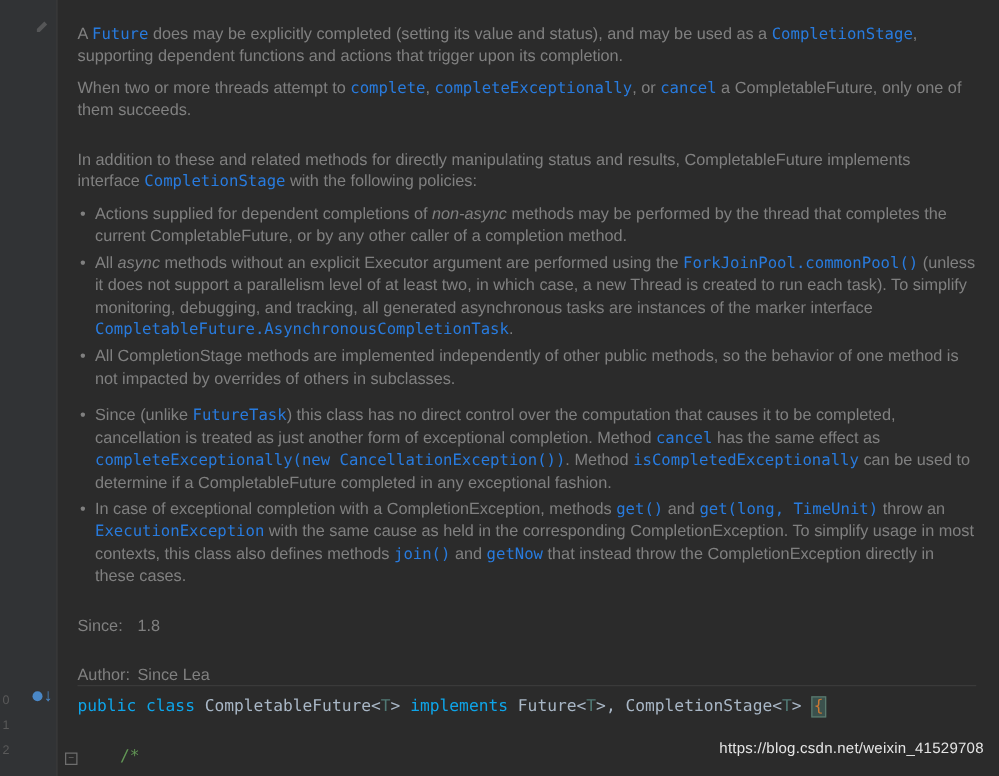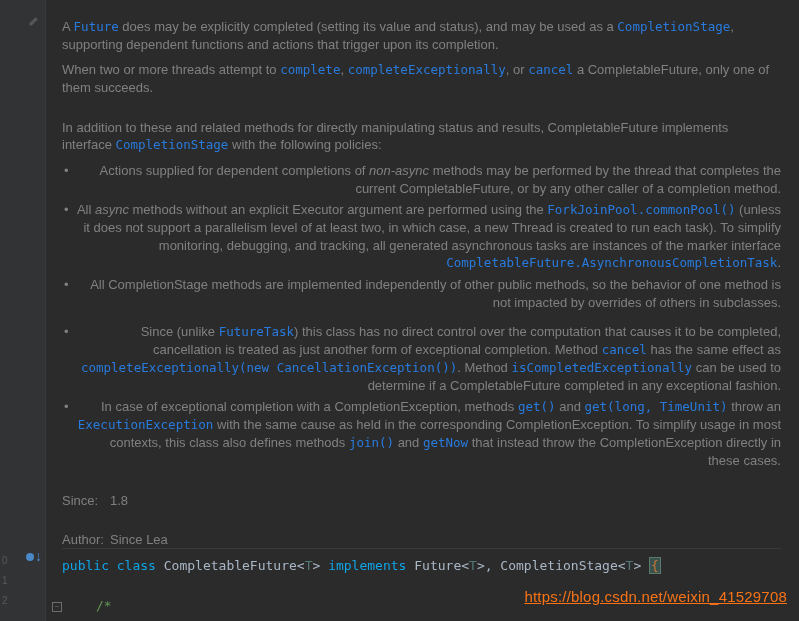--- a/index.html
+++ b/index.html
@@ -88,21 +88,20 @@
     .code-ref {
       color: #287bde;
       font-family: "Menlo", "Consolas", monospace;
       font-size: 12.5px;
     }
     .italic { font-style: italic; }
     ul.bullets {
       list-style: none;
       padding-left: 14px;
       margin: 6px 0 12px 0;
-      text-align: right;
     }
     ul.bullets li {
       position: relative;
       padding-left: 0;
       margin-bottom: 4px;
       line-height: 1.35;
     }
     ul.bullets li::before {
       content: "•";
       position: absolute;
@@ -140,24 +139,23 @@
       bottom: 6px;
       font-family: "Menlo", "Consolas", monospace;
       font-size: 13px;
       color: #629755;
     }
 
     .watermark {
       position: absolute;
       right: 12px;
       bottom: 14px;
-      color: #f97316;
-      font-size: 15px;
+      color: #e5e5e5;
+      font-size: 12px;
       letter-spacing: 0.2px;
-      text-decoration: underline;
     }
   </style>
 </head>
 <body>
 
 <div class="gutter">
   <span class="gutter-icon">
     <svg viewBox="0 0 16 16" width="12" height="12" fill="#7a7a7a">
         <path d="M2 11l8-8 3 3-8 8H2v-3z"></path>
       </svg>

